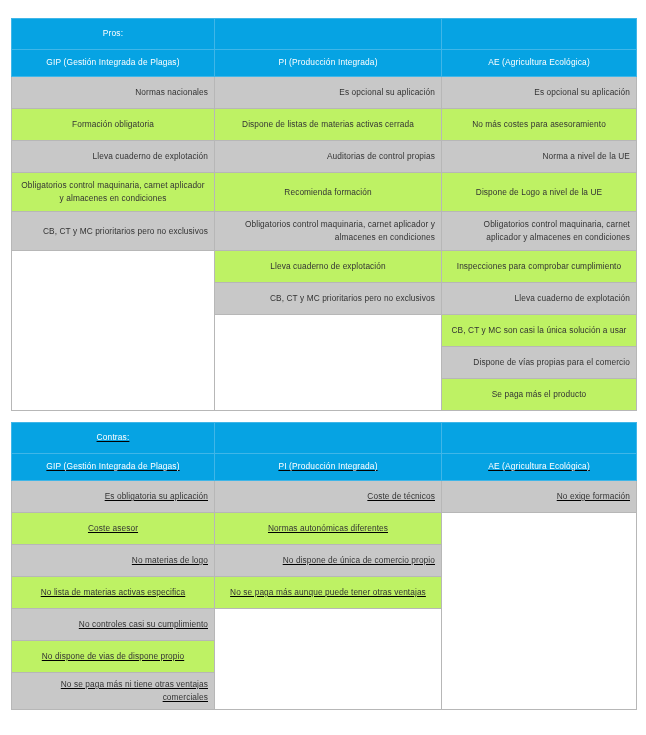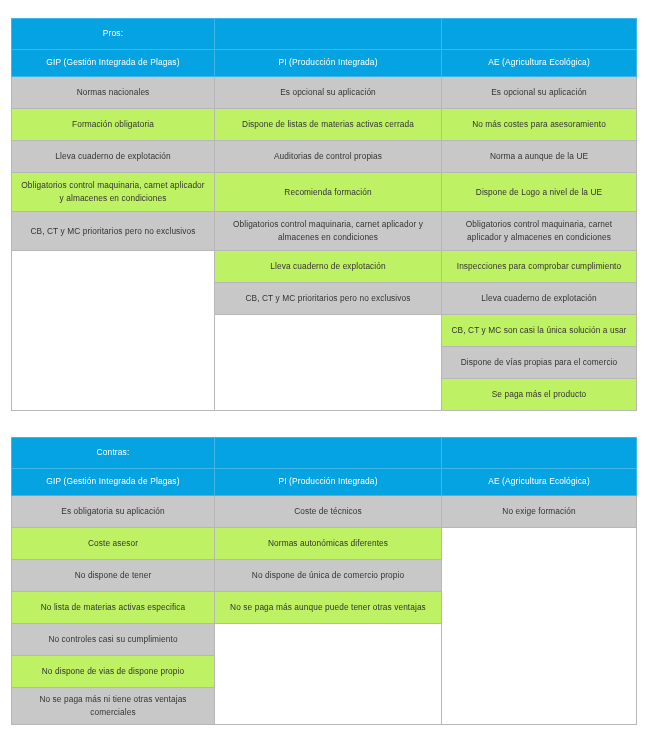--- a/index.html
+++ b/index.html
@@ -21,21 +21,22 @@
     padding: 18px 10px 30px 11px;
     background: #ffffff;
   }
   .cmp-table {
     width: 625px;
     border-collapse: collapse;
     table-layout: fixed;
     background: #ffffff;
   }
   .cmp-table + .cmp-table {
-    margin-top: 26px;
+    margin-top: 11px;
+    text-decoration: underline;
   }
   col.c1 { width: 203px; }
   col.c2 { width: 227px; }
   col.c3 { width: 195px; }
 
   .cmp-table td {
     border: 1px solid #b7b7b7;
     text-align: center;
     vertical-align: middle;
     padding: 5px 6px;
@@ -54,20 +55,21 @@
     letter-spacing: 0.15px;
   }
   td.hdr-title {
     height: 31px;
   }
   td.hdr-sub {
     height: 27px;
   }
   td.shade {
     background: #c8c8c8;
+    text-align: right;
   }
   td.plain {
     background: #bef264;
   }
   td.blank {
     background: #ffffff;
   }
   td.row-1 { height: 32px; }
   td.row-2 { height: 39px; }
 </style>
@@ -100,21 +102,21 @@
         <td class="shade row-1">Es opcional su aplicación</td>
       </tr>
       <tr>
         <td class="plain row-1">Formación obligatoria</td>
         <td class="plain row-1">Dispone de listas de materias activas cerrada</td>
         <td class="plain row-1">No más costes para asesoramiento</td>
       </tr>
       <tr>
         <td class="shade row-1">Lleva cuaderno de explotación</td>
         <td class="shade row-1">Auditorias de control propias</td>
-        <td class="shade row-1">Norma a aunque de la UE</td>
+        <td class="shade row-1">Norma a nivel de la UE</td>
       </tr>
       <tr>
         <td class="plain row-2">Obligatorios control maquinaria, carnet aplicador y almacenes en condiciones</td>
         <td class="plain row-2">Recomienda formación</td>
         <td class="plain row-2">Dispone de Logo a nivel de la UE</td>
       </tr>
       <tr>
         <td class="shade row-2">CB, CT y MC prioritarios pero no exclusivos</td>
         <td class="shade row-2">Obligatorios control maquinaria, carnet aplicador y almacenes en condiciones</td>
         <td class="shade row-2">Obligatorios control maquinaria, carnet aplicador y almacenes en condiciones</td>
@@ -163,21 +165,21 @@
         <td class="shade row-1">Es obligatoria su aplicación</td>
         <td class="shade row-1">Coste de técnicos</td>
         <td class="shade row-1">No exige formación</td>
       </tr>
       <tr>
         <td class="plain row-1">Coste asesor</td>
         <td class="plain row-1">Normas autonómicas diferentes</td>
         <td class="blank" rowspan="6"></td>
       </tr>
       <tr>
-        <td class="shade row-1">No dispone de tener</td>
+        <td class="shade row-1">No materias de logo</td>
         <td class="shade row-1">No dispone de única de comercio propio</td>
       </tr>
       <tr>
         <td class="plain row-1">No lista de materias activas especifica</td>
         <td class="plain row-1">No se paga más aunque puede tener otras ventajas</td>
       </tr>
       <tr>
         <td class="shade row-1">No controles casi su cumplimiento</td>
         <td class="blank" rowspan="3"></td>
       </tr>

